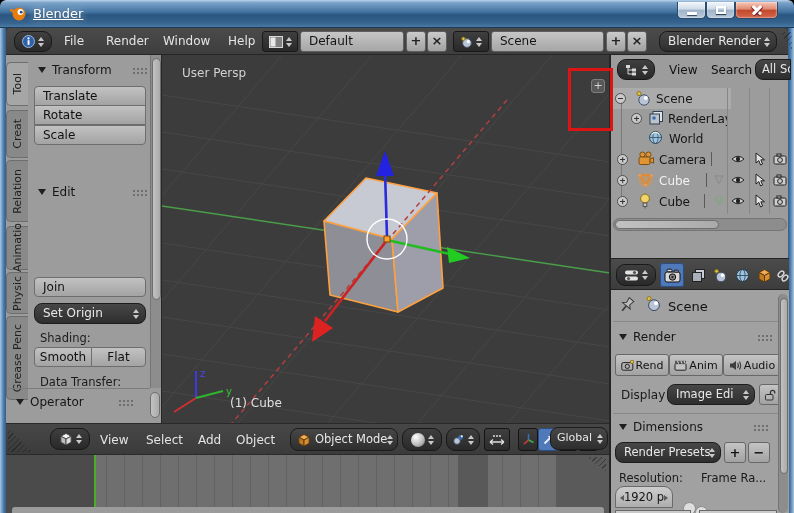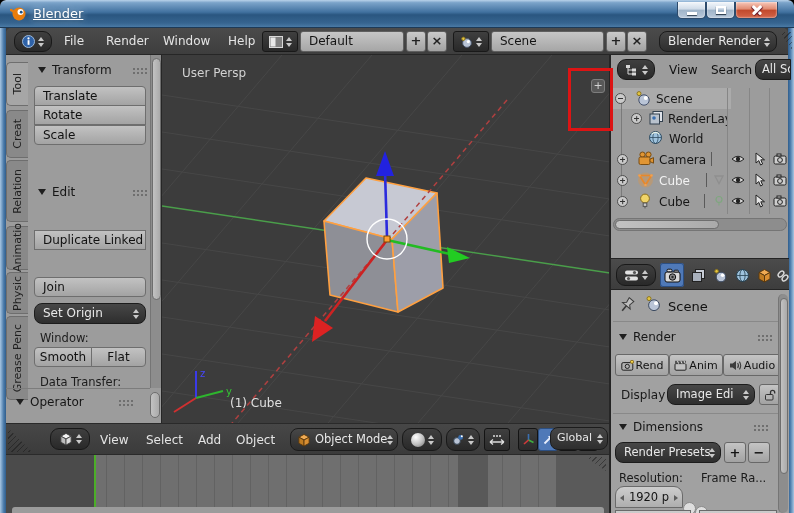--- a/index.html
+++ b/index.html
@@ -199,32 +199,31 @@
     <div class="ts-btn grp-top" style="top:31px">Translate</div>
     <div class="ts-btn grp-mid" style="top:51px">Rotate</div>
     <div class="ts-btn grp-bot" style="top:71px">Scale</div>
 
     <div class="panel-hdr" style="left:32px;top:130px">
       <i class="ph-tri"></i>
         <span>Edit</span>
     </div>
     <div class="dots abs" style="left:126px;top:134px"></div>
 
-    <div class="ts-btn grp-mid" style="top:176px">Duplicate Linked</div>
     <div class="ts-btn" style="top:222px">Join</div>
 
     <div class="abs field-dark" style="left:28px;top:248px;width:112px;height:21px">
       <span>Set Origin</span>
       <span class="stp abs" style="right:6px;top:5px">
           <b class="t-up"></b>
           <b class="t-dn"></b>
         </span>
     </div>
 
-    <div class="shelf-label" style="left:34px;top:276px">Window:</div>
+    <div class="shelf-label" style="left:34px;top:276px">Shading:</div>
     <div class="ts-btn" style="top:292px;width:58px;border-radius:4px 0 0 4px;text-align:center;padding-left:0">Smooth</div>
     <div class="ts-btn" style="top:292px;left:85px;width:55px;border-radius:0 4px 4px 0;text-align:center;padding-left:0">Flat</div>
     <div class="shelf-label" style="left:34px;top:320px">Data Transfer:</div>
 
     <div class="abs" style="left:0;top:333px;width:144px;height:1px;background:#7c7c7c"></div>
     <div class="panel-hdr" style="left:10px;top:340px">
       <i class="ph-tri"></i>
         <span>Operator</span>
     </div>
     <div class="dots abs" style="left:112px;top:344px"></div>
@@ -578,21 +577,21 @@
             <b class="t-up"></b>
             <b class="t-dn"></b>
           </span>
       </div>
       <div class="props-btn" style="left:113px;top:152px;width:22px;height:21px;font-size:13px;font-weight:bold">+</div>
       <div class="props-btn" style="left:137px;top:152px;width:22px;height:21px;font-size:13px;font-weight:bold">−</div>
 
       <span class="abs" style="left:8px;top:181px;font-size:11.5px;color:#1a1a1a">Resolution:</span>
       <span class="abs" style="left:90px;top:181px;font-size:11.5px;color:#1a1a1a">Frame Ra...</span>
 
-      <div class="slider" style="left:4px;top:196px;width:68px;border-radius:9px 9px 0 0">
+      <div class="slider" style="left:4px;top:196px;width:58px;border-radius:9px 9px 0 0">
         <i class="sl-l"></i>
           <span>1920 p</span>
           <i class="sl-r"></i>
       </div>
       <div class="abs" style="left:72px;top:212px;width:13px;height:13px;border-radius:50%;background:#dedede;border:1px solid #8a8a8a"></div>
       <div class="abs" style="left:84px;top:216px;width:13px;height:13px;border-radius:50%;background:#dedede;border:1px solid #8a8a8a"></div>
       <div class="slider" style="left:4px;top:220px;width:76px;border-radius:0;align-items:flex-start">
         
       </div>
       <div class="slider" style="left:88px;top:220px;width:78px;border-radius:0;align-items:flex-start">

